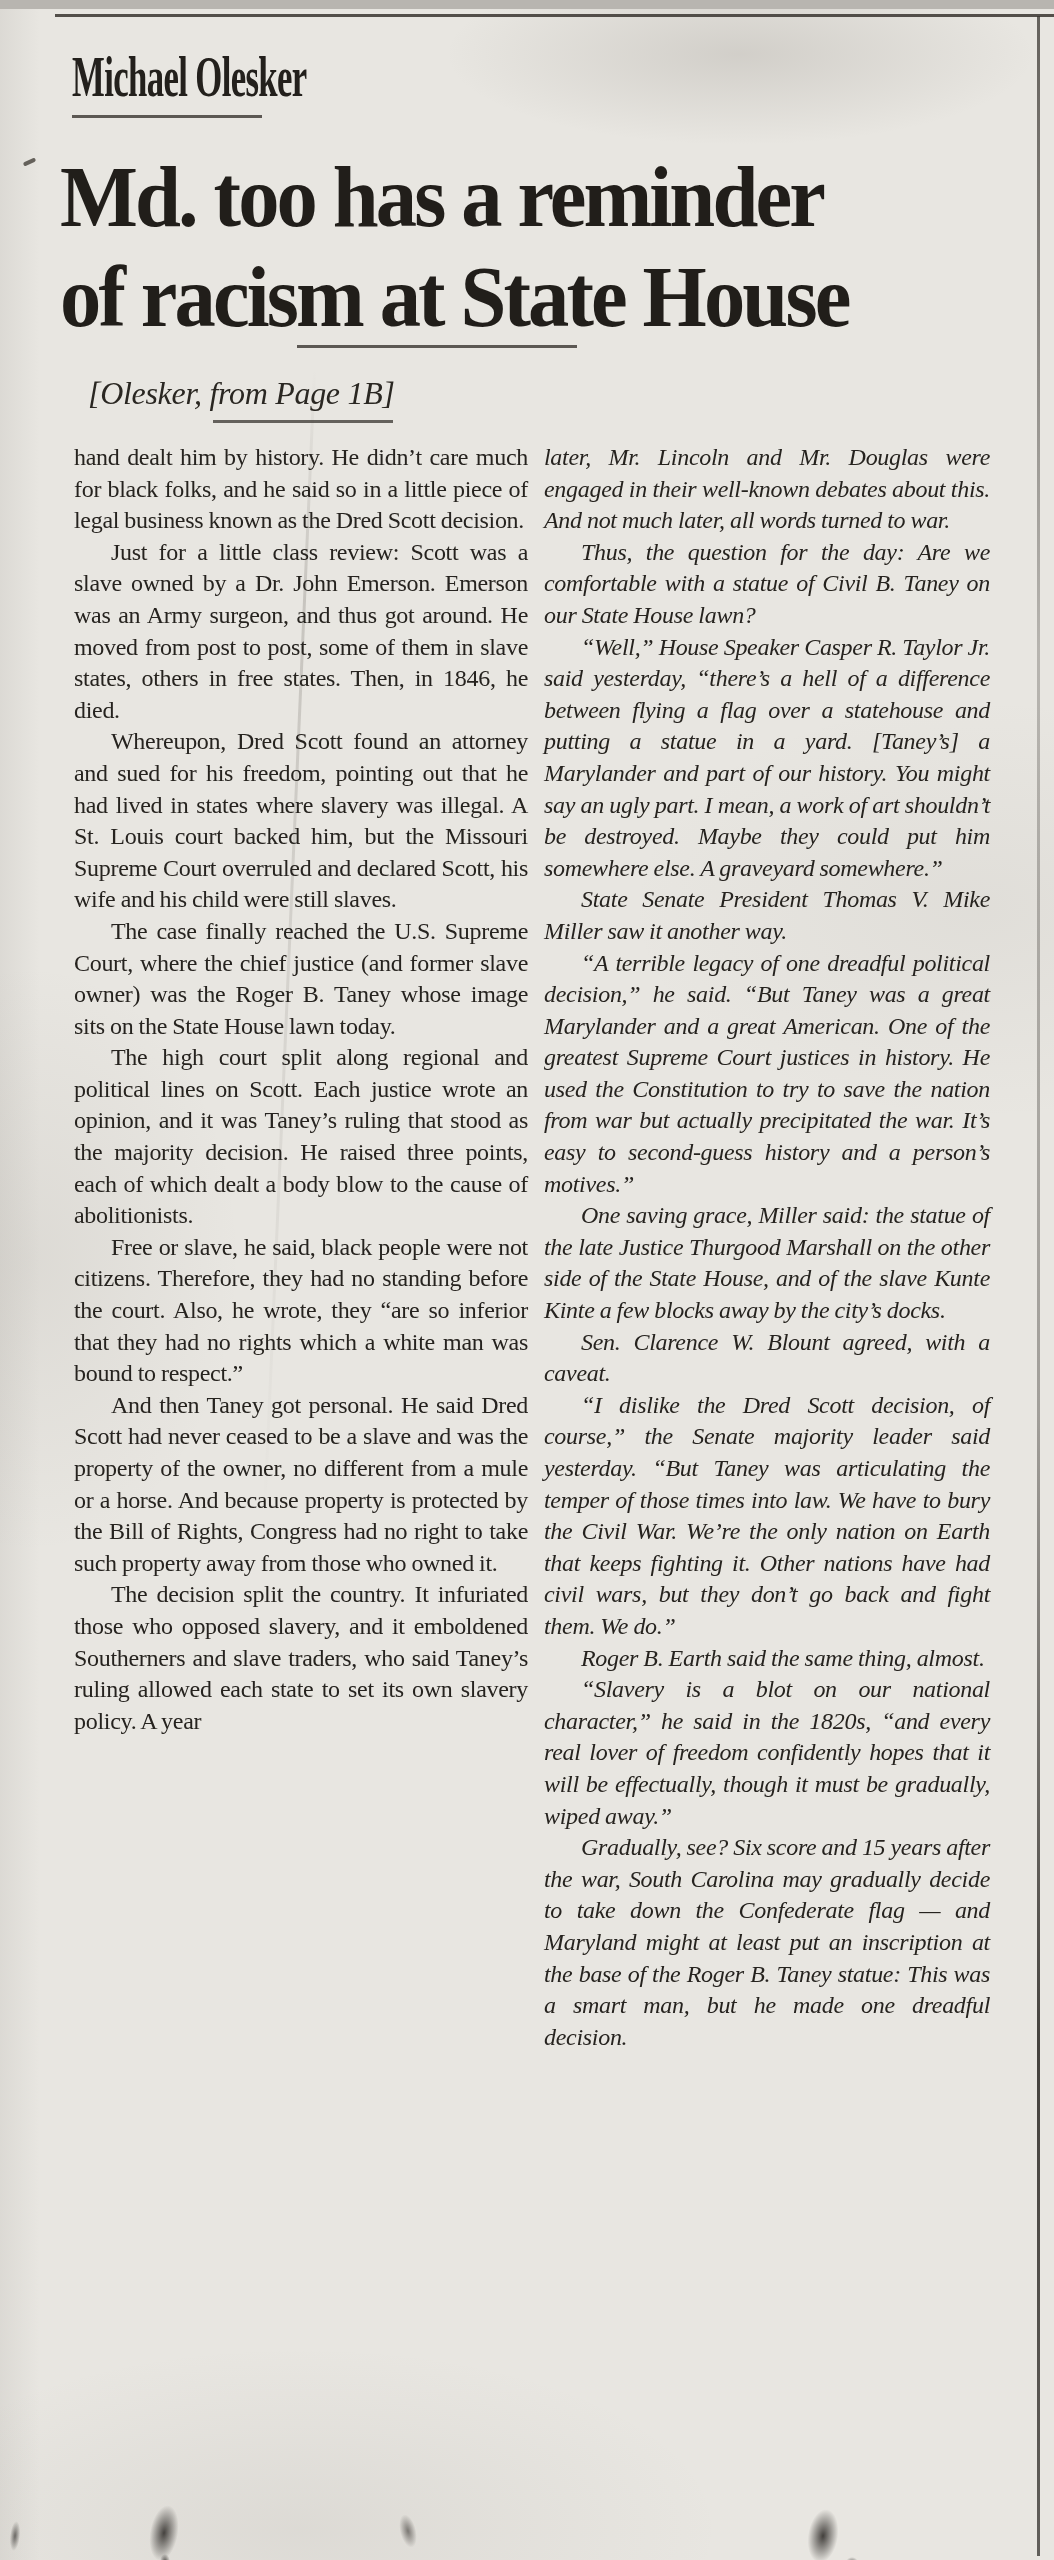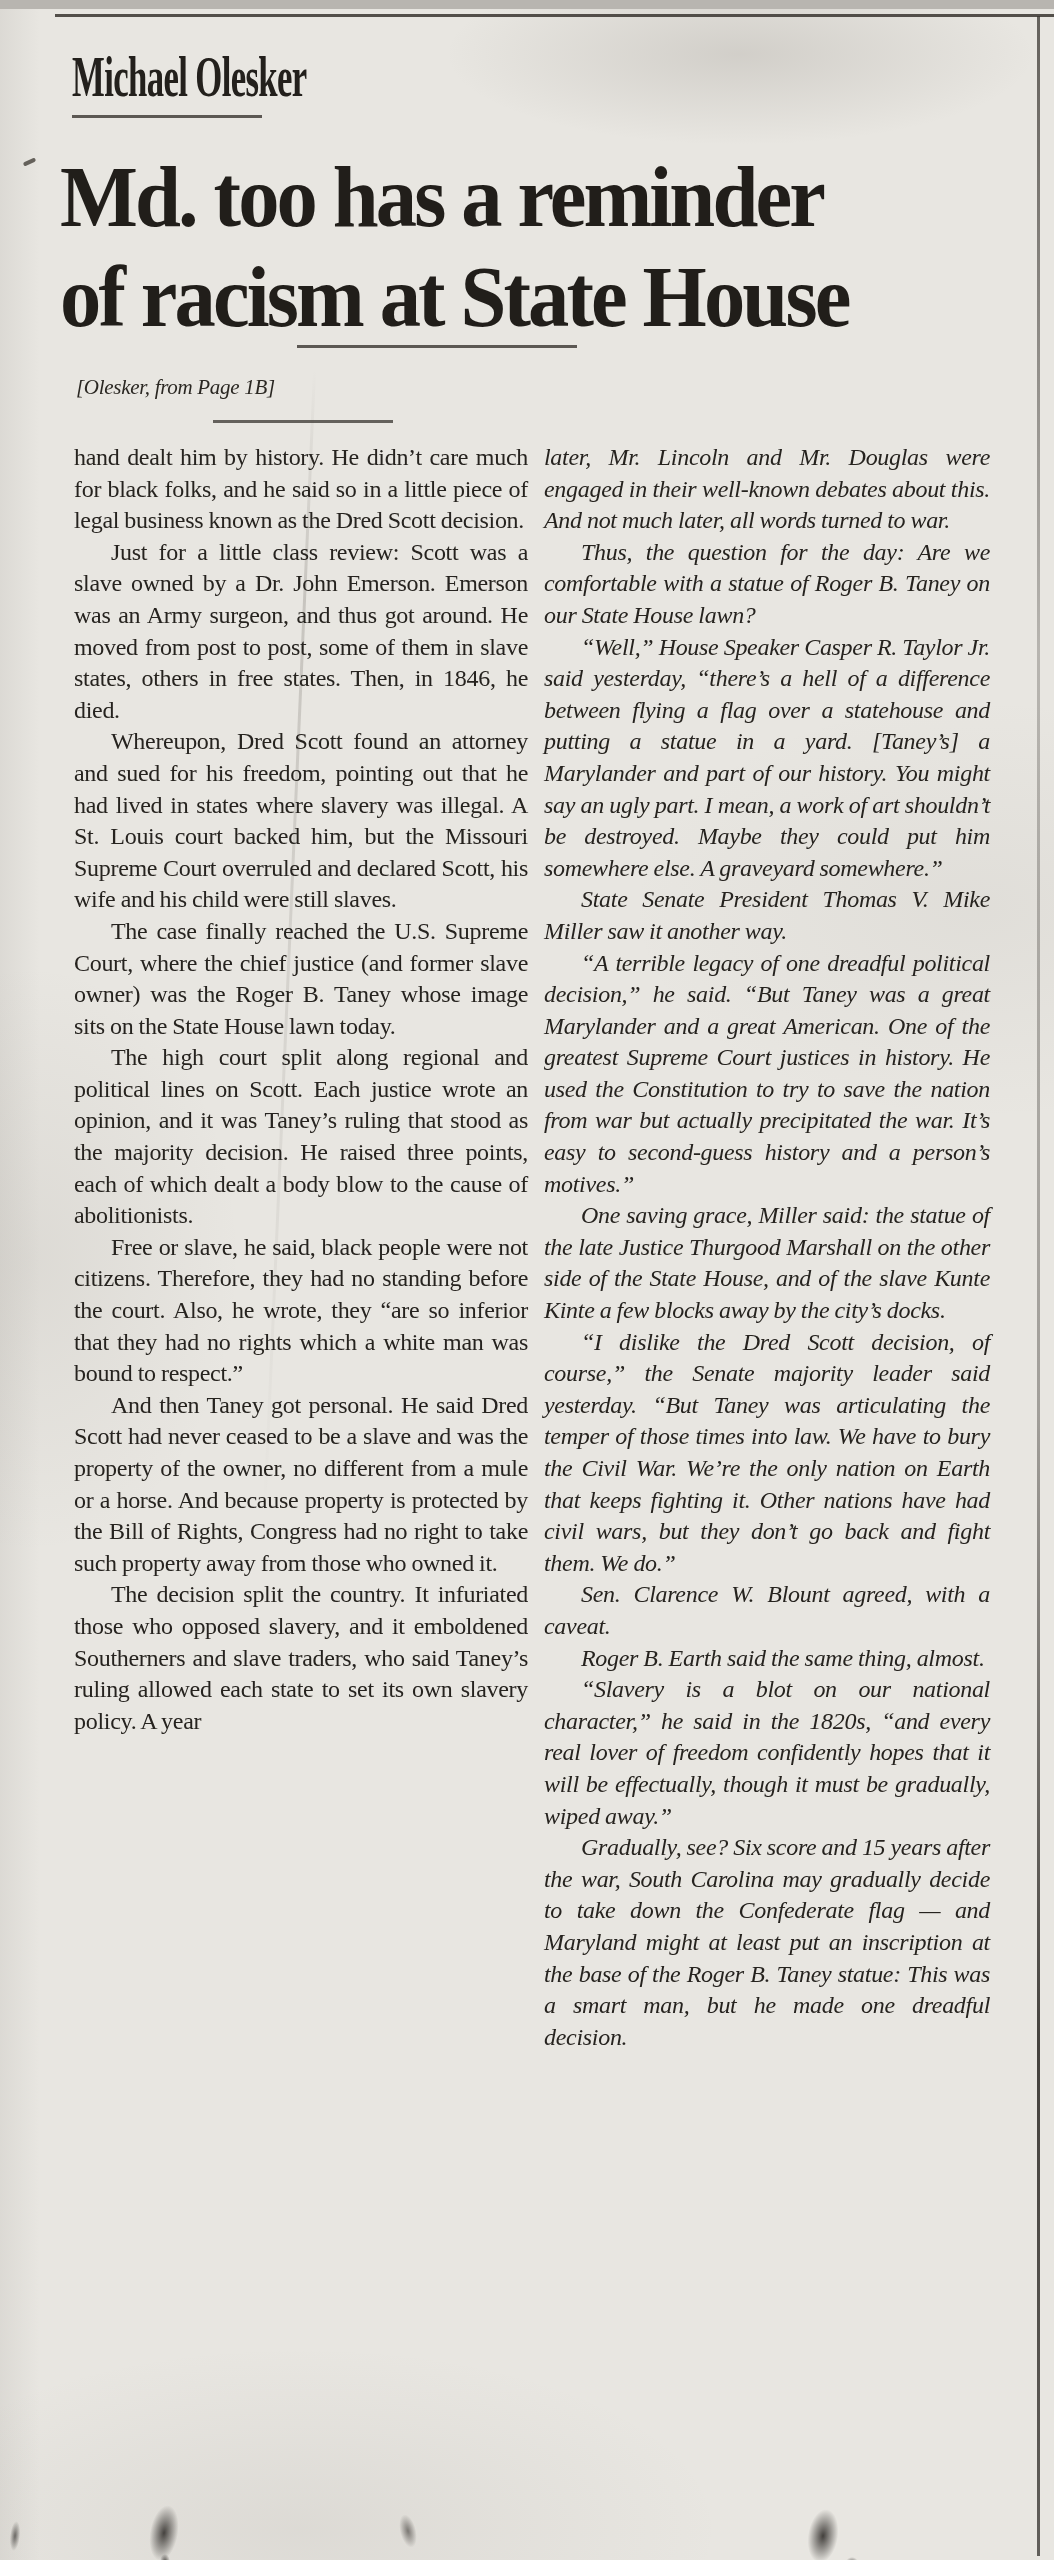--- a/index.html
+++ b/index.html
@@ -45,22 +45,22 @@
   .headline{
     position:absolute;left:60px;top:138px;margin:0;
     font-size:86px;font-weight:bold;line-height:100px;
     letter-spacing:-3px;white-space:nowrap;
     transform:scaleX(.96);transform-origin:left top;
     color:#211e1a;
   }
   .headline .hl-line{display:block;}
   .headline-rule{left:297px;top:336px;width:280px;height:3px;opacity:.8;}
   .continuation{
-    position:absolute;left:76px;top:366px;
-    font-size:21px;font-style:italic;letter-spacing:-.3px;
+    position:absolute;left:88px;top:366px;
+    font-size:32px;font-style:italic;letter-spacing:-.3px;
     color:#2a2722;white-space:nowrap;text-align:right;
   }
   .continuation-rule{left:213px;top:411px;width:180px;height:3px;opacity:.75;}
   .col{
     position:absolute;top:433px;
     font-size:24px;line-height:31.6px;
     letter-spacing:-.3px;
     text-align:justify;
     hyphens:auto;-webkit-hyphens:auto;
     word-spacing:-.5px;
@@ -128,27 +128,27 @@
       <p class="par">Whereupon, Dred Scott found an attorney and sued for his freedom, pointing out that he had lived in states where slavery was illegal. A St. Louis court backed him, but the Missouri Supreme Court overruled and declared Scott, his wife and his child were still slaves.</p>
       <p class="par">The case finally reached the U.S. Supreme Court, where the chief justice (and former slave owner) was the Roger B. Taney whose image sits on the State House lawn today.</p>
       <p class="par">The high court split along regional and political lines on Scott. Each justice wrote an opinion, and it was Taney’s ruling that stood as the majority decision. He raised three points, each of which dealt a body blow to the cause of abolitionists.</p>
       <p class="par">Free or slave, he said, black people were not citizens. Therefore, they had no standing before the court. Also, he wrote, they “are so inferior that they had no rights which a white man was bound to respect.”</p>
       <p class="par">And then Taney got personal. He said Dred Scott had never ceased to be a slave and was the property of the owner, no different from a mule or a horse. And because property is protected by the Bill of Rights, Congress had no right to take such property away from those who owned it.</p>
       <p class="par">The decision split the country. It infuriated those who opposed slavery, and it emboldened Southerners and slave traders, who said Taney’s ruling allowed each state to set its own slavery policy. A year</p>
     </div>
 
   <div class="col col-right">
       <p class="par first">later, Mr. Lincoln and Mr. Douglas were engaged in their well-known debates about this. And not much later, all words turned to war.</p>
-      <p class="par">Thus, the question for the day: Are we comfortable with a statue of Roger B. Taney on our State House lawn?</p>
+      <p class="par">Thus, the question for the day: Are we comfortable with a statue of Civil B. Taney on our State House lawn?</p>
       <p class="par">“Well,” House Speaker Casper R. Taylor Jr. said yesterday, “there’s a hell of a difference between flying a flag over a statehouse and putting a statue in a yard. [Taney’s] a Marylander and part of our history. You might say an ugly part. I mean, a work of art shouldn’t be destroyed. Maybe they could put him somewhere else. A graveyard somewhere.”</p>
       <p class="par">State Senate President Thomas V. Mike Miller saw it another way.</p>
       <p class="par">“A terrible legacy of one dreadful political decision,” he said. “But Taney was a great Marylander and a great American. One of the greatest Supreme Court justices in history. He used the Constitution to try to save the nation from war but actually precipitated the war. It’s easy to second-guess history and a person’s motives.”</p>
       <p class="par">One saving grace, Miller said: the statue of the late Justice Thurgood Marshall on the other side of the State House, and of the slave Kunte Kinte a few blocks away by the city’s docks.</p>
+      <p class="par">Sen. Clarence W. Blount agreed, with a caveat.</p>
       <p class="par">“I dislike the Dred Scott decision, of course,” the Senate majority leader said yesterday. “But Taney was articulating the temper of those times into law. We have to bury the Civil War. We’re the only nation on Earth that keeps fighting it. Other nations have had civil wars, but they don’t go back and fight them. We do.”</p>
-      <p class="par">Sen. Clarence W. Blount agreed, with a caveat.</p>
       <p class="par">Roger B. Earth said the same thing, almost.</p>
       <p class="par">“Slavery is a blot on our national character,” he said in the 1820s, “and every real lover of freedom confidently hopes that it will be effectually, though it must be gradually, wiped away.”</p>
       <p class="par">Gradually, see? Six score and 15 years after the war, South Carolina may gradually decide to take down the Confederate flag — and Maryland might at least put an inscription at the base of the Roger B. Taney statue: This was a smart man, but he made one dreadful decision.</p>
     </div>
 
   <div class="smudge smudge-1"></div>
   <div class="smudge smudge-1b"></div>
   <div class="smudge smudge-2"></div>
   <div class="smudge smudge-3"></div>
   <div class="smudge smudge-4"></div>

